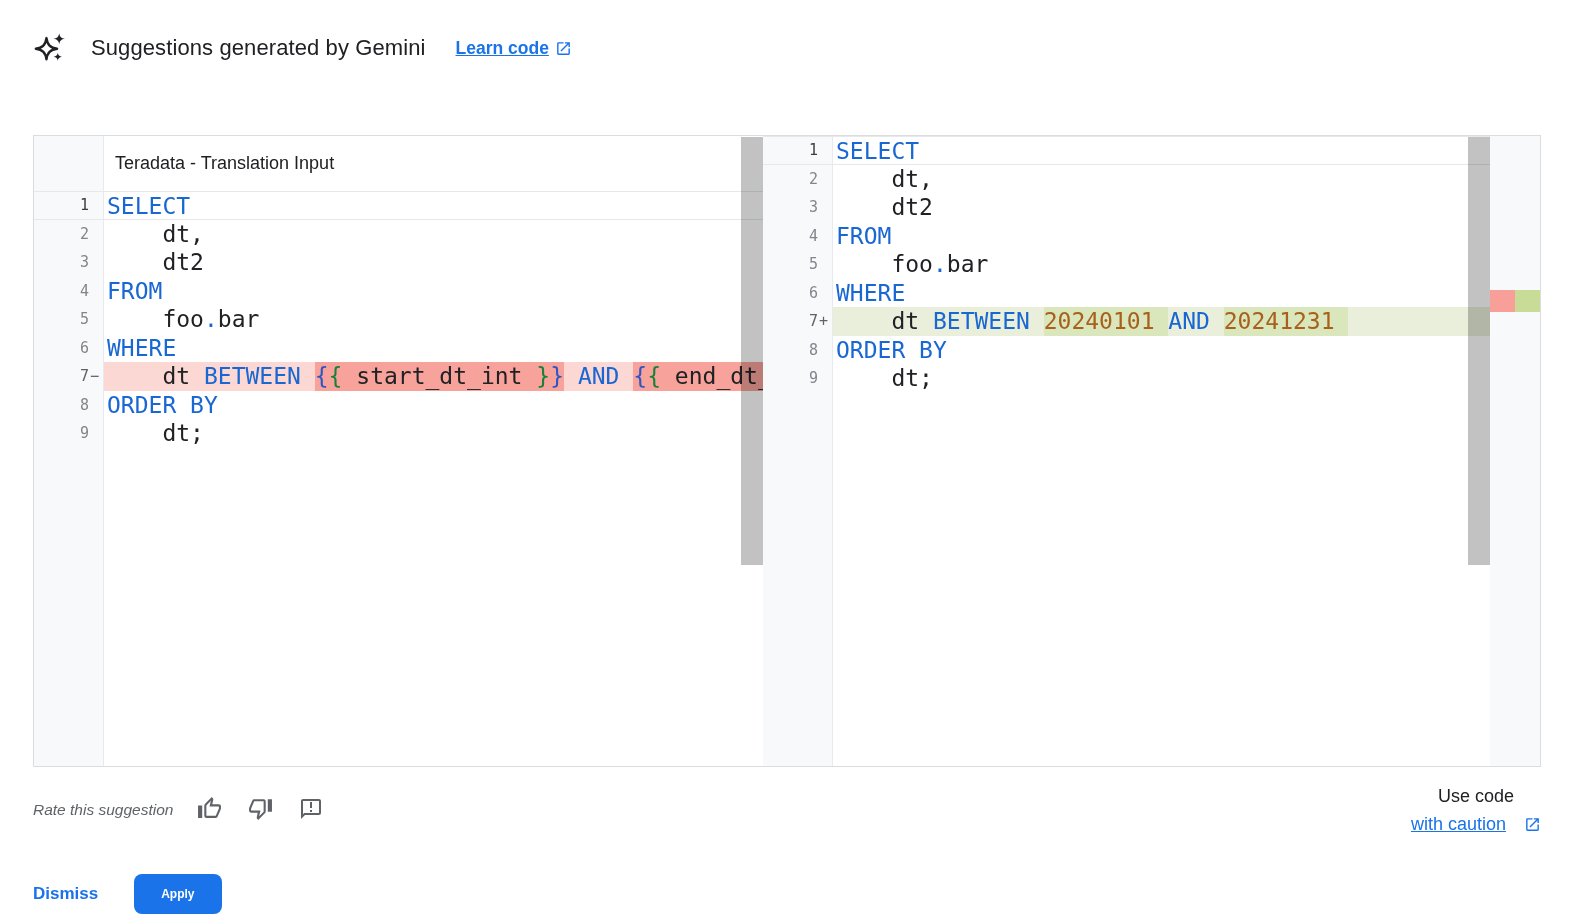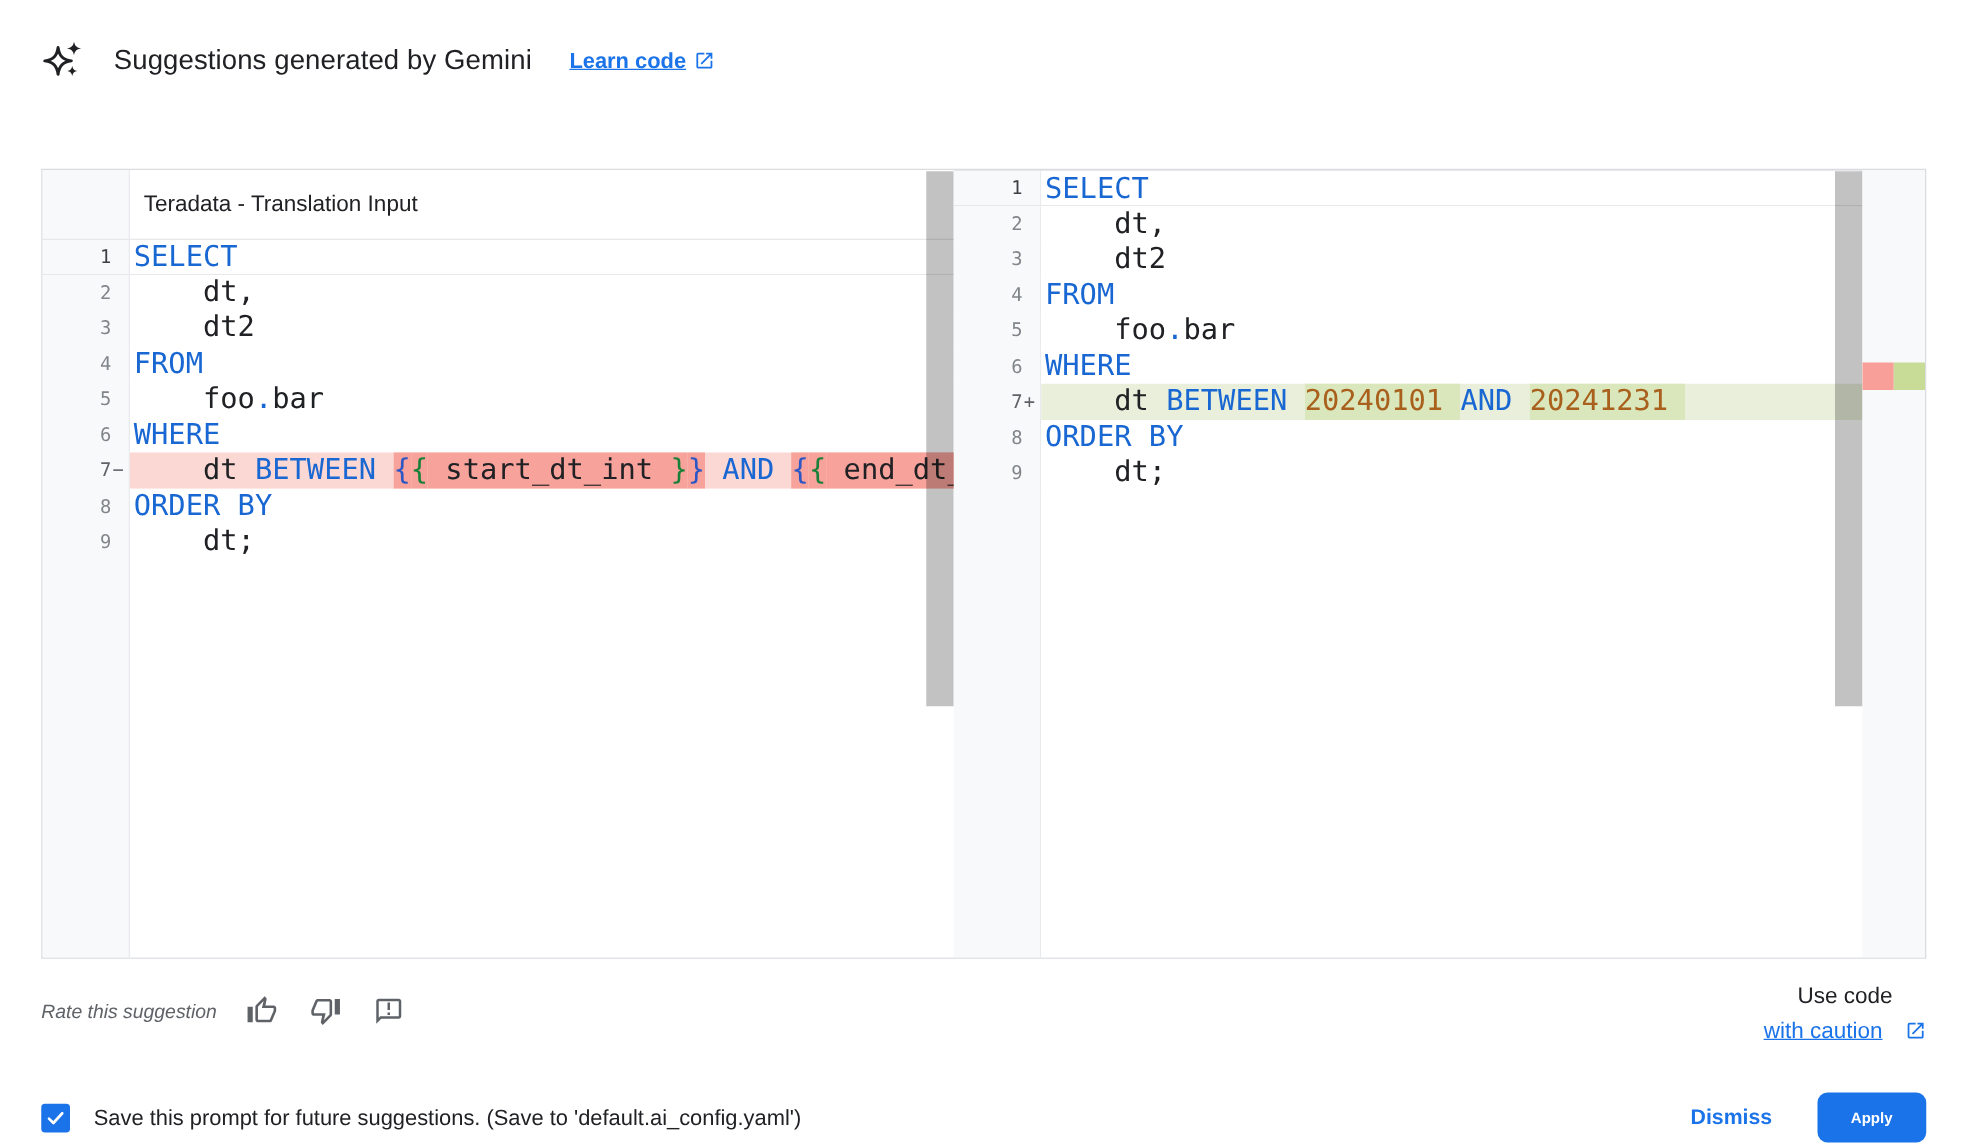--- a/index.html
+++ b/index.html
@@ -302,27 +302,19 @@
         <span class="ext-icon">
           <svg viewBox="0 0 24 24" width="17" height="17" fill="currentColor">
             <path d="M19 19H5V5h7V3H5a2 2 0 0 0-2 2v14a2 2 0 0 0 2 2h14c1.1 0 2-.9 2-2v-7h-2v7zM14 3v2h3.59l-9.83 9.83 1.41 1.41L19 6.41V10h2V3h-7z"></path>
           </svg>
         </span>
       </span>
     </div>
   </div>
 
   <div class="bottom-bar">
-    <div class="save-group">
-      <div class="checkbox checked" id="save-checkbox">
-        <svg viewBox="0 0 24 24" width="17" height="17">
-          <path d="M4.5 12.5l5 5 10-11" fill="none" stroke="#fff" stroke-width="3" stroke-linecap="round" stroke-linejoin="round"></path>
-        </svg>
-      </div>
-      <span class="save-label">Save this prompt for future suggestions. (Save to 'default.ai_config.yaml')</span>
-    </div>
     <div class="actions">
       <button class="dismiss-btn">Dismiss</button>
       <button class="apply-btn">Apply</button>
     </div>
   </div>
 
 </div>
 
 </body></html>

